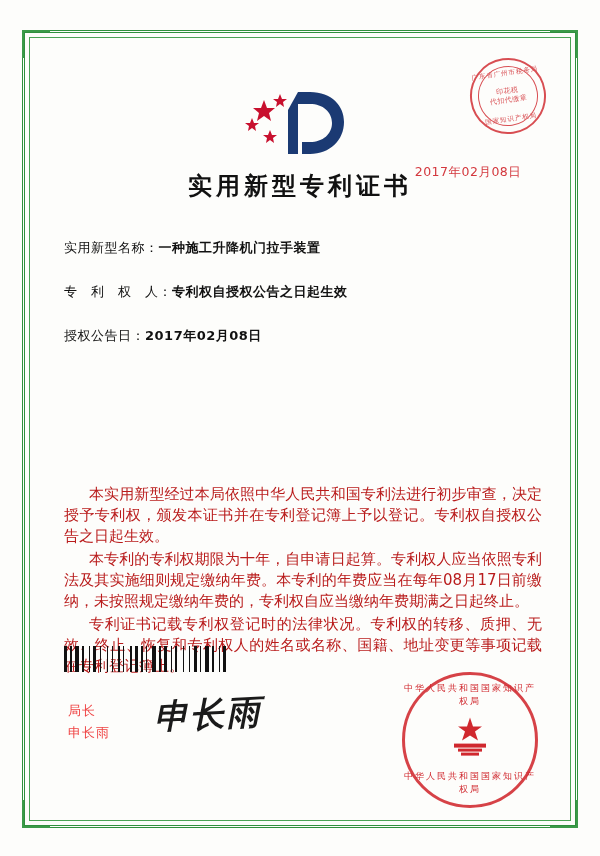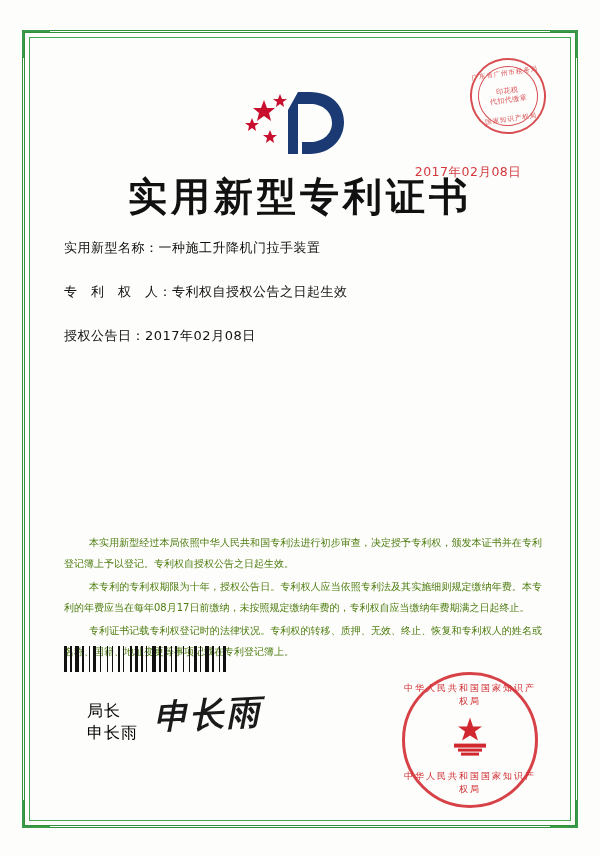--- a/index.html
+++ b/index.html
@@ -120,21 +120,21 @@
     height: 74px;
   }
 
   
   .doc-title {
     position: absolute;
     left: 0;
     right: 0;
     top: 118px;
     text-align: center;
-    font-size: 39px;
+    font-size: 24px;
     letter-spacing: 4px;
     font-weight: bold;
     color: #111;
     font-family: Liberation Mono, monospace;
   }
 
   
   .fields {
     position: absolute;
     left: 18px;
@@ -146,33 +146,33 @@
     color: #111;
     line-height: 20px;
     margin-bottom: 24px;
     white-space: nowrap;
   }
   .field-label {
     letter-spacing: 0.5px;
   }
   .field-value {
     letter-spacing: 0.5px;
+    font-weight: bold;
   }
 
   
   .body-text {
     position: absolute;
     left: 18px;
     right: 12px;
     top: 432px;
-    font-size: 10px;
+    font-size: 15px;
     line-height: 21px;
-    color: #4d7c0f;
+    color: #b91c1c;
     text-align: justify;
-    margin-top: 48px;
   }
   .body-text p {
     margin: 0 0 2px 0;
     text-indent: 25px;
   }
 
   
   .barcode {
     position: absolute;
     left: 18px;
@@ -186,25 +186,24 @@
     height: 26px;
     margin-right: 1px;
     vertical-align: top;
   }
 
   
   .sig-block {
     position: absolute;
     left: 22px;
     top: 648px;
-    font-size: 16px;
+    font-size: 13px;
     line-height: 22px;
-    color: #000000;
+    color: #ef4444;
     letter-spacing: 1px;
-    margin-left: 19px;
   }
   .handwriting {
     position: absolute;
     left: 108px;
     top: 640px;
     font-family: "DejaVu Serif", "Liberation Serif", serif;
     font-size: 34px;
     font-weight: bold;
     font-style: italic;
     color: #1a1a1a;
@@ -325,21 +324,21 @@
       <div class="field-row">
         <span class="field-label">专　利　权　人：</span><span class="field-value">专利权自授权公告之日起生效</span>
       </div>
       <div class="field-row">
         <span class="field-label">授权公告日：</span><span class="field-value">2017年02月08日</span>
       </div>
     </div>
 
     <div class="body-text">
       <p>本实用新型经过本局依照中华人民共和国专利法进行初步审查，决定授予专利权，颁发本证书并在专利登记簿上予以登记。专利权自授权公告之日起生效。</p>
-      <p>本专利的专利权期限为十年，授权公告日。专利权人应当依照专利法及其实施细则规定缴纳年费。本专利的年费应当在每年08月17日前缴纳，未按照规定缴纳年费的，专利权自应当缴纳年费期满之日起终止。</p>
+      <p>本专利的专利权期限为十年，自申请日起算。专利权人应当依照专利法及其实施细则规定缴纳年费。本专利的年费应当在每年08月17日前缴纳，未按照规定缴纳年费的，专利权自应当缴纳年费期满之日起终止。</p>
       <p>专利证书记载专利权登记时的法律状况。专利权的转移、质押、无效、终止、恢复和专利权人的姓名或名称、国籍、地址变更等事项记载在专利登记簿上。</p>
     </div>
 
     <div class="barcode"><span style="width: 3px; background: rgb(17, 17, 17);"></span><span style="width: 1px; background: transparent;"></span><span style="width: 2px; background: rgb(17, 17, 17);"></span><span style="width: 1px; background: transparent;"></span><span style="width: 4px; background: rgb(17, 17, 17);"></span><span style="width: 1px; background: transparent;"></span><span style="width: 2px; background: rgb(17, 17, 17);"></span><span style="width: 3px; background: transparent;"></span><span style="width: 1px; background: rgb(17, 17, 17);"></span><span style="width: 1px; background: transparent;"></span><span style="width: 3px; background: rgb(17, 17, 17);"></span><span style="width: 2px; background: transparent;"></span><span style="width: 1px; background: rgb(17, 17, 17);"></span><span style="width: 4px; background: transparent;"></span><span style="width: 1px; background: rgb(17, 17, 17);"></span><span style="width: 2px; background: transparent;"></span><span style="width: 1px; background: rgb(17, 17, 17);"></span><span style="width: 3px; background: transparent;"></span><span style="width: 2px; background: rgb(17, 17, 17);"></span><span style="width: 1px; background: transparent;"></span><span style="width: 1px; background: rgb(17, 17, 17);"></span><span style="width: 4px; background: transparent;"></span><span style="width: 2px; background: rgb(17, 17, 17);"></span><span style="width: 1px; background: transparent;"></span><span style="width: 3px; background: rgb(17, 17, 17);"></span><span style="width: 1px; background: transparent;"></span><span style="width: 2px; background: rgb(17, 17, 17);"></span><span style="width: 1px; background: transparent;"></span><span style="width: 1px; background: rgb(17, 17, 17);"></span><span style="width: 3px; background: transparent;"></span><span style="width: 4px; background: rgb(17, 17, 17);"></span><span style="width: 1px; background: transparent;"></span><span style="width: 2px; background: rgb(17, 17, 17);"></span><span style="width: 1px; background: transparent;"></span><span style="width: 3px; background: rgb(17, 17, 17);"></span><span style="width: 2px; background: transparent;"></span><span style="width: 1px; background: rgb(17, 17, 17);"></span><span style="width: 1px; background: transparent;"></span><span style="width: 2px; background: rgb(17, 17, 17);"></span><span style="width: 4px; background: transparent;"></span><span style="width: 1px; background: rgb(17, 17, 17);"></span><span style="width: 3px; background: transparent;"></span><span style="width: 1px; background: rgb(17, 17, 17);"></span><span style="width: 2px; background: transparent;"></span><span style="width: 3px; background: rgb(17, 17, 17);"></span><span style="width: 1px; background: transparent;"></span><span style="width: 1px; background: rgb(17, 17, 17);"></span><span style="width: 2px; background: transparent;"></span><span style="width: 4px; background: rgb(17, 17, 17);"></span><span style="width: 1px; background: transparent;"></span><span style="width: 2px; background: rgb(17, 17, 17);"></span><span style="width: 3px; background: transparent;"></span><span style="width: 1px; background: rgb(17, 17, 17);"></span><span style="width: 1px; background: transparent;"></span><span style="width: 3px; background: rgb(17, 17, 17);"></span><span style="width: 2px; background: transparent;"></span></div>
 
     <div class="sig-block">
       <div>局长</div>
       <div>申长雨</div>
     </div>
     <div class="handwriting">申长雨</div>

